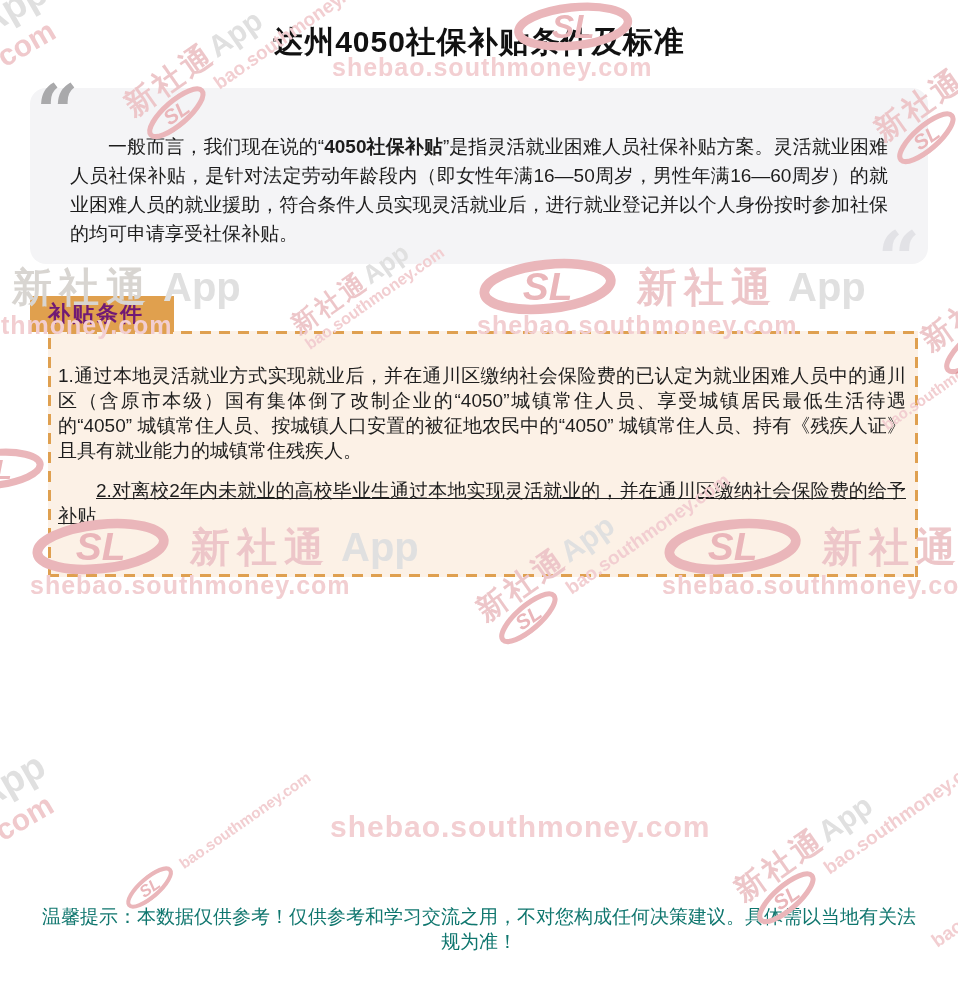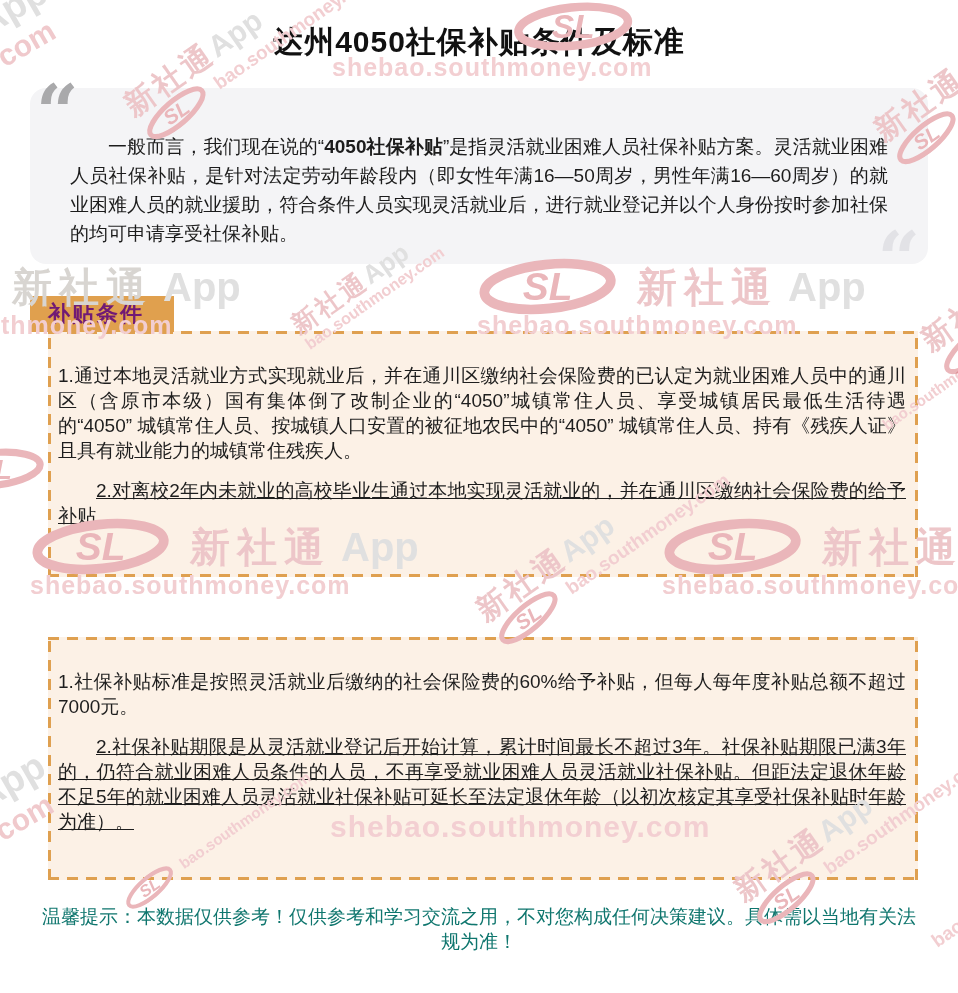--- a/index.html
+++ b/index.html
@@ -84,24 +84,20 @@
       <p class="intro-text"><span>一般而言，我们现在说的“</span><b>4050社保补贴</b><span>”是指灵活就业困难人员社保补贴方案。灵活就业困难人员社保补贴，是针对法定劳动年龄段内（即女性年满16—50周岁，男性年满16—60周岁）的就业困难人员的就业援助，符合条件人员实现灵活就业后，进行就业登记并以个人身份按时参加社保的均可申请享受社保补贴。</span></p>
       <span class="quote quote-close">“</span>
     </div>
 
     <div class="sec-header h1">补贴条件</div>
     <div class="dashed-box box1">
       <p>1.通过本地灵活就业方式实现就业后，并在通川区缴纳社会保险费的已认定为就业困难人员中的通川区（含原市本级）国有集体倒了改制企业的“4050”城镇常住人员、享受城镇居民最低生活待遇的“4050” 城镇常住人员、按城镇人口安置的被征地农民中的“4050” 城镇常住人员、持有《残疾人证》且具有就业能力的城镇常住残疾人。</p>
       <p class="ind">2.对离校2年内未就业的高校毕业生通过本地实现灵活就业的，并在通川区缴纳社会保险费的给予补贴。</p>
     </div>
 
-    <div class="dashed-box box2">
-      <p>1.社保补贴标准是按照灵活就业后缴纳的社会保险费的60%给予补贴，但每人每年度补贴总额不超过7000元。</p>
-      <p class="ind">2.社保补贴期限是从灵活就业登记后开始计算，累计时间最长不超过3年。社保补贴期限已满3年的，仍符合就业困难人员条件的人员，不再享受就业困难人员灵活就业社保补贴。但距法定退休年龄不足5年的就业困难人员灵活就业社保补贴可延长至法定退休年龄（以初次核定其享受社保补贴时年龄为准）。</p>
-    </div>
 
     <p class="footer-note">温馨提示：本数据仅供参考！仅供参考和学习交流之用，不对您构成任何决策建议。具体需以当地有关法规为准！</p>
 
   </div>
 
   <div id="wm-layer">
       <div class="wm wm-edge" style="left: -30px; top: 8px; transform: rotate(-30deg) scale(1);">
         <div class="app-big">App</div>
         <div class="com-big">com</div>
       </div>

